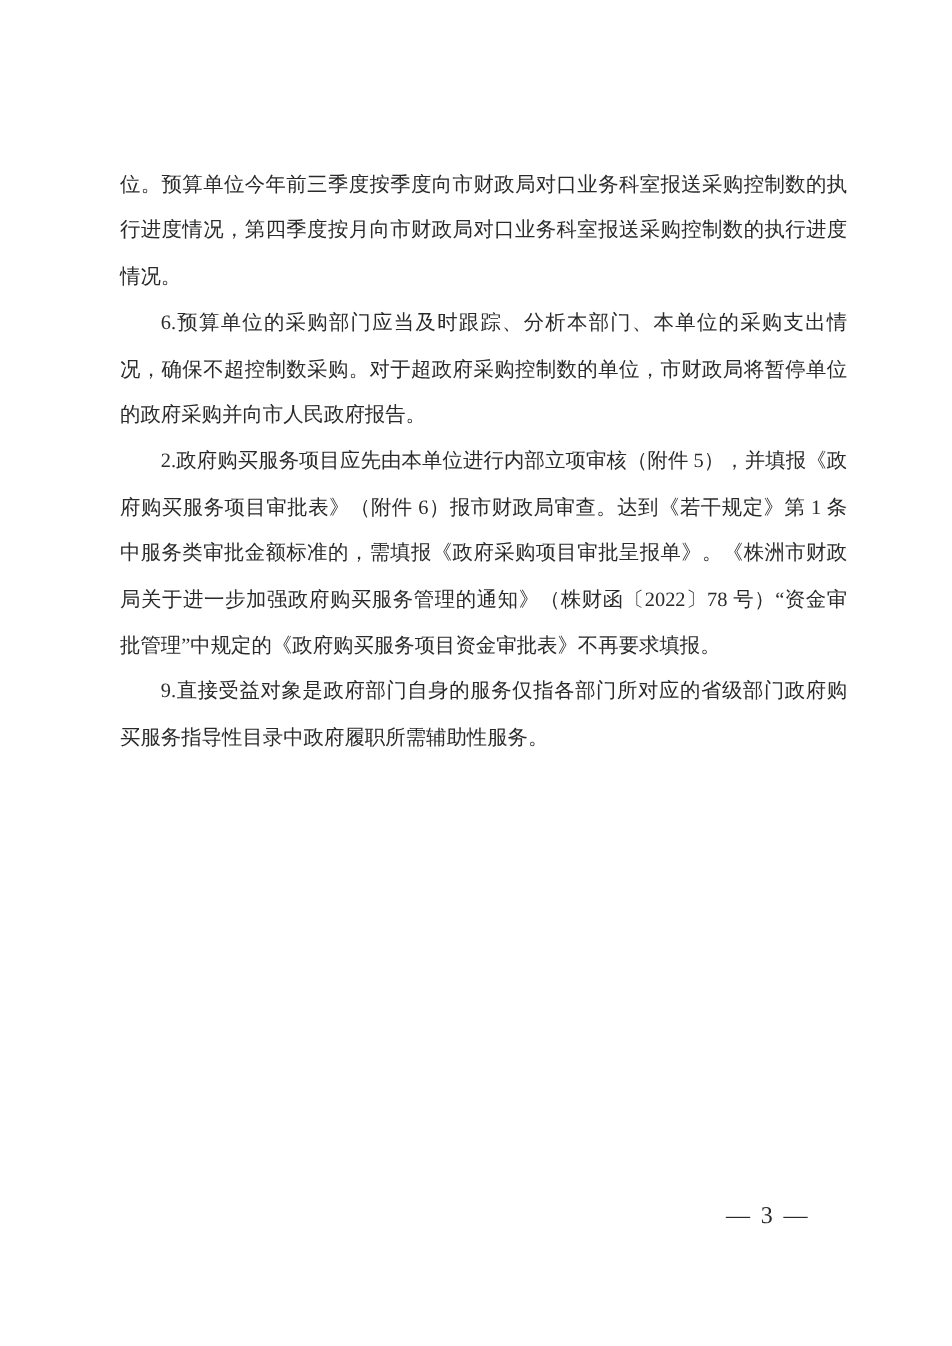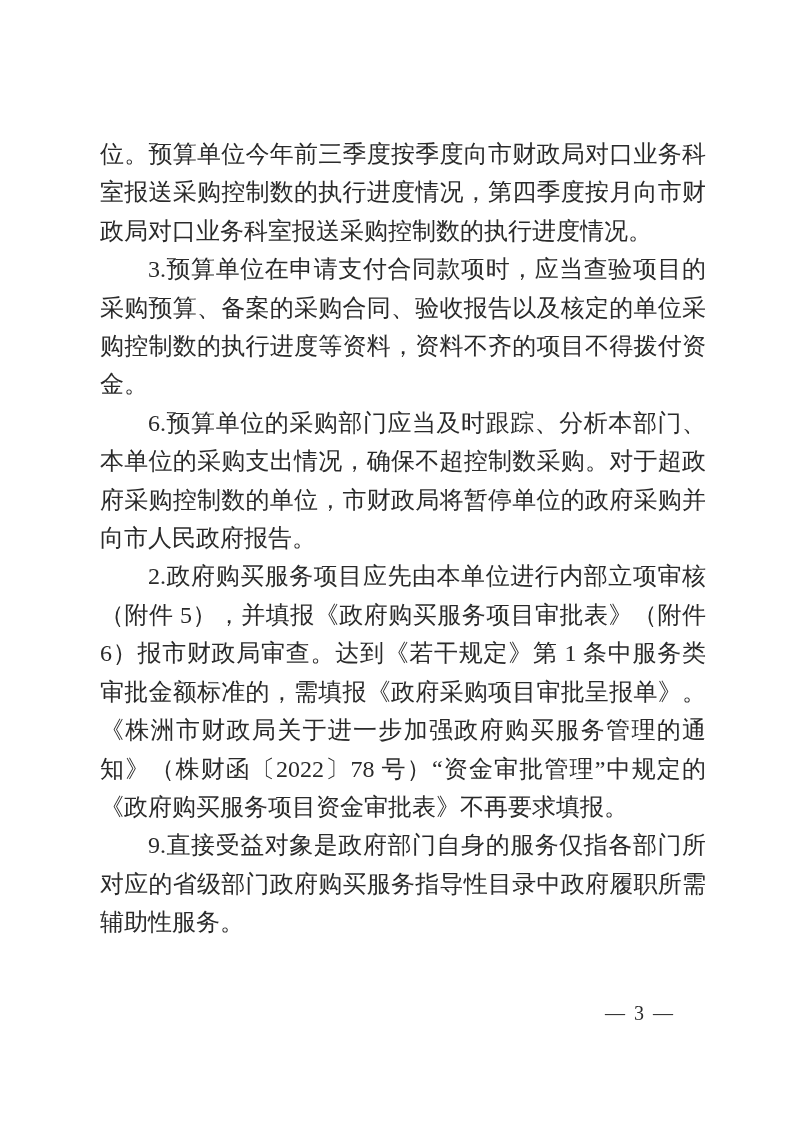--- a/index.html
+++ b/index.html
@@ -14,21 +14,21 @@
     background: #ffffff;
     overflow: hidden;
     font-family: "Liberation Serif", "DejaVu Serif", serif;
     color: #2a2a2a;
   }
   .doc-body {
     position: absolute;
     left: 100px;
     top: 135px;
     width: 606px;
-    font-size: 24px;
+    font-size: 17px;
     line-height: 38.4px;
     text-align: justify;
   }
   .para {
     margin: 0;
     padding: 0;
     text-indent: 2em;
   }
   .para.no-indent {
     text-indent: 0;
@@ -47,19 +47,18 @@
     color: #2a2a2a;
     letter-spacing: 2px;
   }
 </style>
 </head>
 <body>
 
 <div class="page">
   <div class="doc-body">
     <p class="para no-indent">位。预算单位今年前三季度按季度向市财政局对口业务科室报送采购控制数的执行进度情况，第四季度按月向市财政局对口业务科室报送采购控制数的执行进度情况。</p>
-    <p class="para">3.预算单位在申请支付合同款项时，应当查验项目的采购预算、备案的采购合同、验收报告以及核定的单位采购控制数的执行进度等资料，资料不齐的项目不得拨付资金。</p>
     <p class="para">6.预算单位的采购部门应当及时跟踪、分析本部门、本单位的采购支出情况，确保不超控制数采购。对于超政府采购控制数的单位，市财政局将暂停单位的政府采购并向市人民政府报告。</p>
     <p class="para">2.政府购买服务项目应先由本单位进行内部立项审核（附件 5），并填报《政府购买服务项目审批表》（附件 6）报市财政局审查。达到《若干规定》第 1 条中服务类审批金额标准的，需填报《政府采购项目审批呈报单》。《株洲市财政局关于进一步加强政府购买服务管理的通知》（株财函〔2022〕78 号）“资金审批管理”中规定的《政府购买服务项目资金审批表》不再要求填报。</p>
     <p class="para">9.直接受益对象是政府部门自身的服务仅指各部门所对应的省级部门政府购买服务指导性目录中政府履职所需辅助性服务。</p>
   </div>
   <div class="page-footer">— 3 —</div>
 </div>
 
 </body></html>

